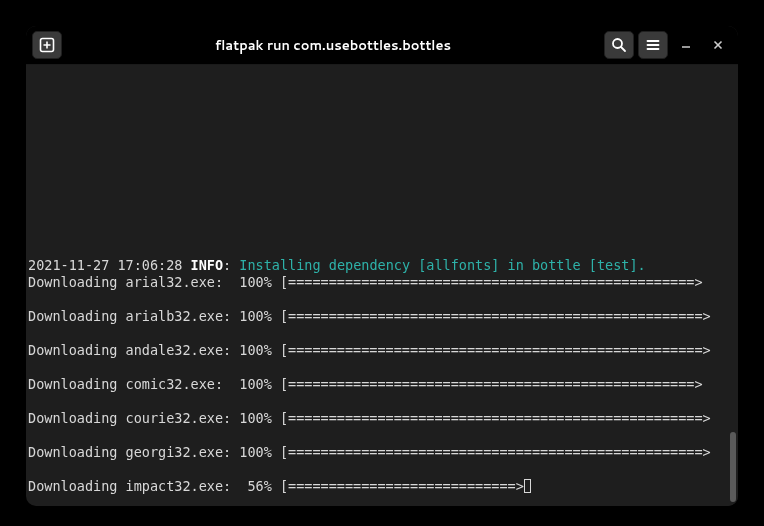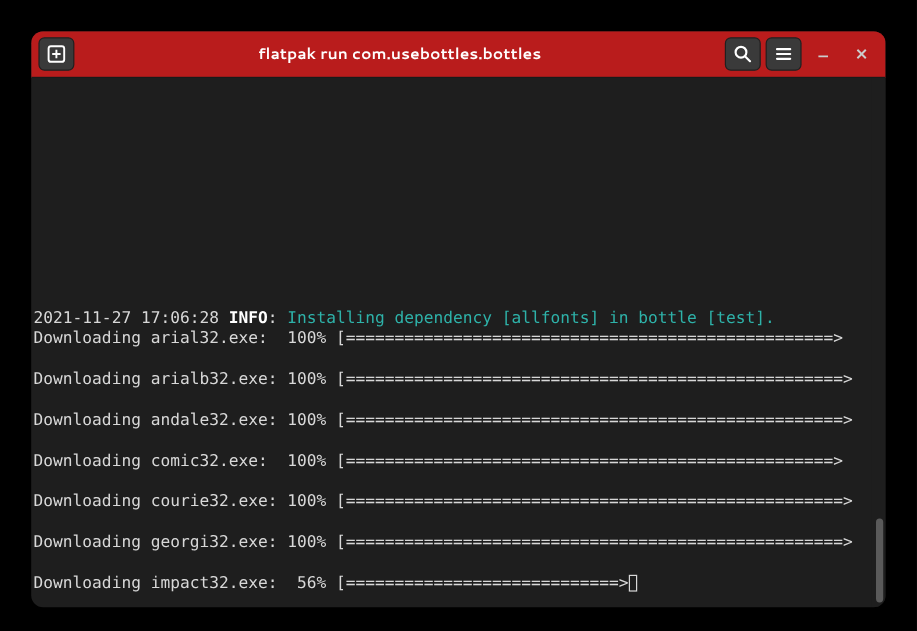--- a/index.html
+++ b/index.html
@@ -21,21 +21,21 @@
       width: 712px;
       height: 480px;
       background: #1e1e1e;
       border-radius: 10px;
       overflow: hidden;
       display: flex;
       flex-direction: column;
     }
     .titlebar {
       height: 39px;
-      background: #b91c1c;
+      background: #000000;
       display: flex;
       align-items: center;
       padding: 0 6px;
       gap: 4px;
       border-bottom: 1px solid #1a1a1a;
     }
     .titlebar-left {
       display: flex;
       gap: 4px;
     }

